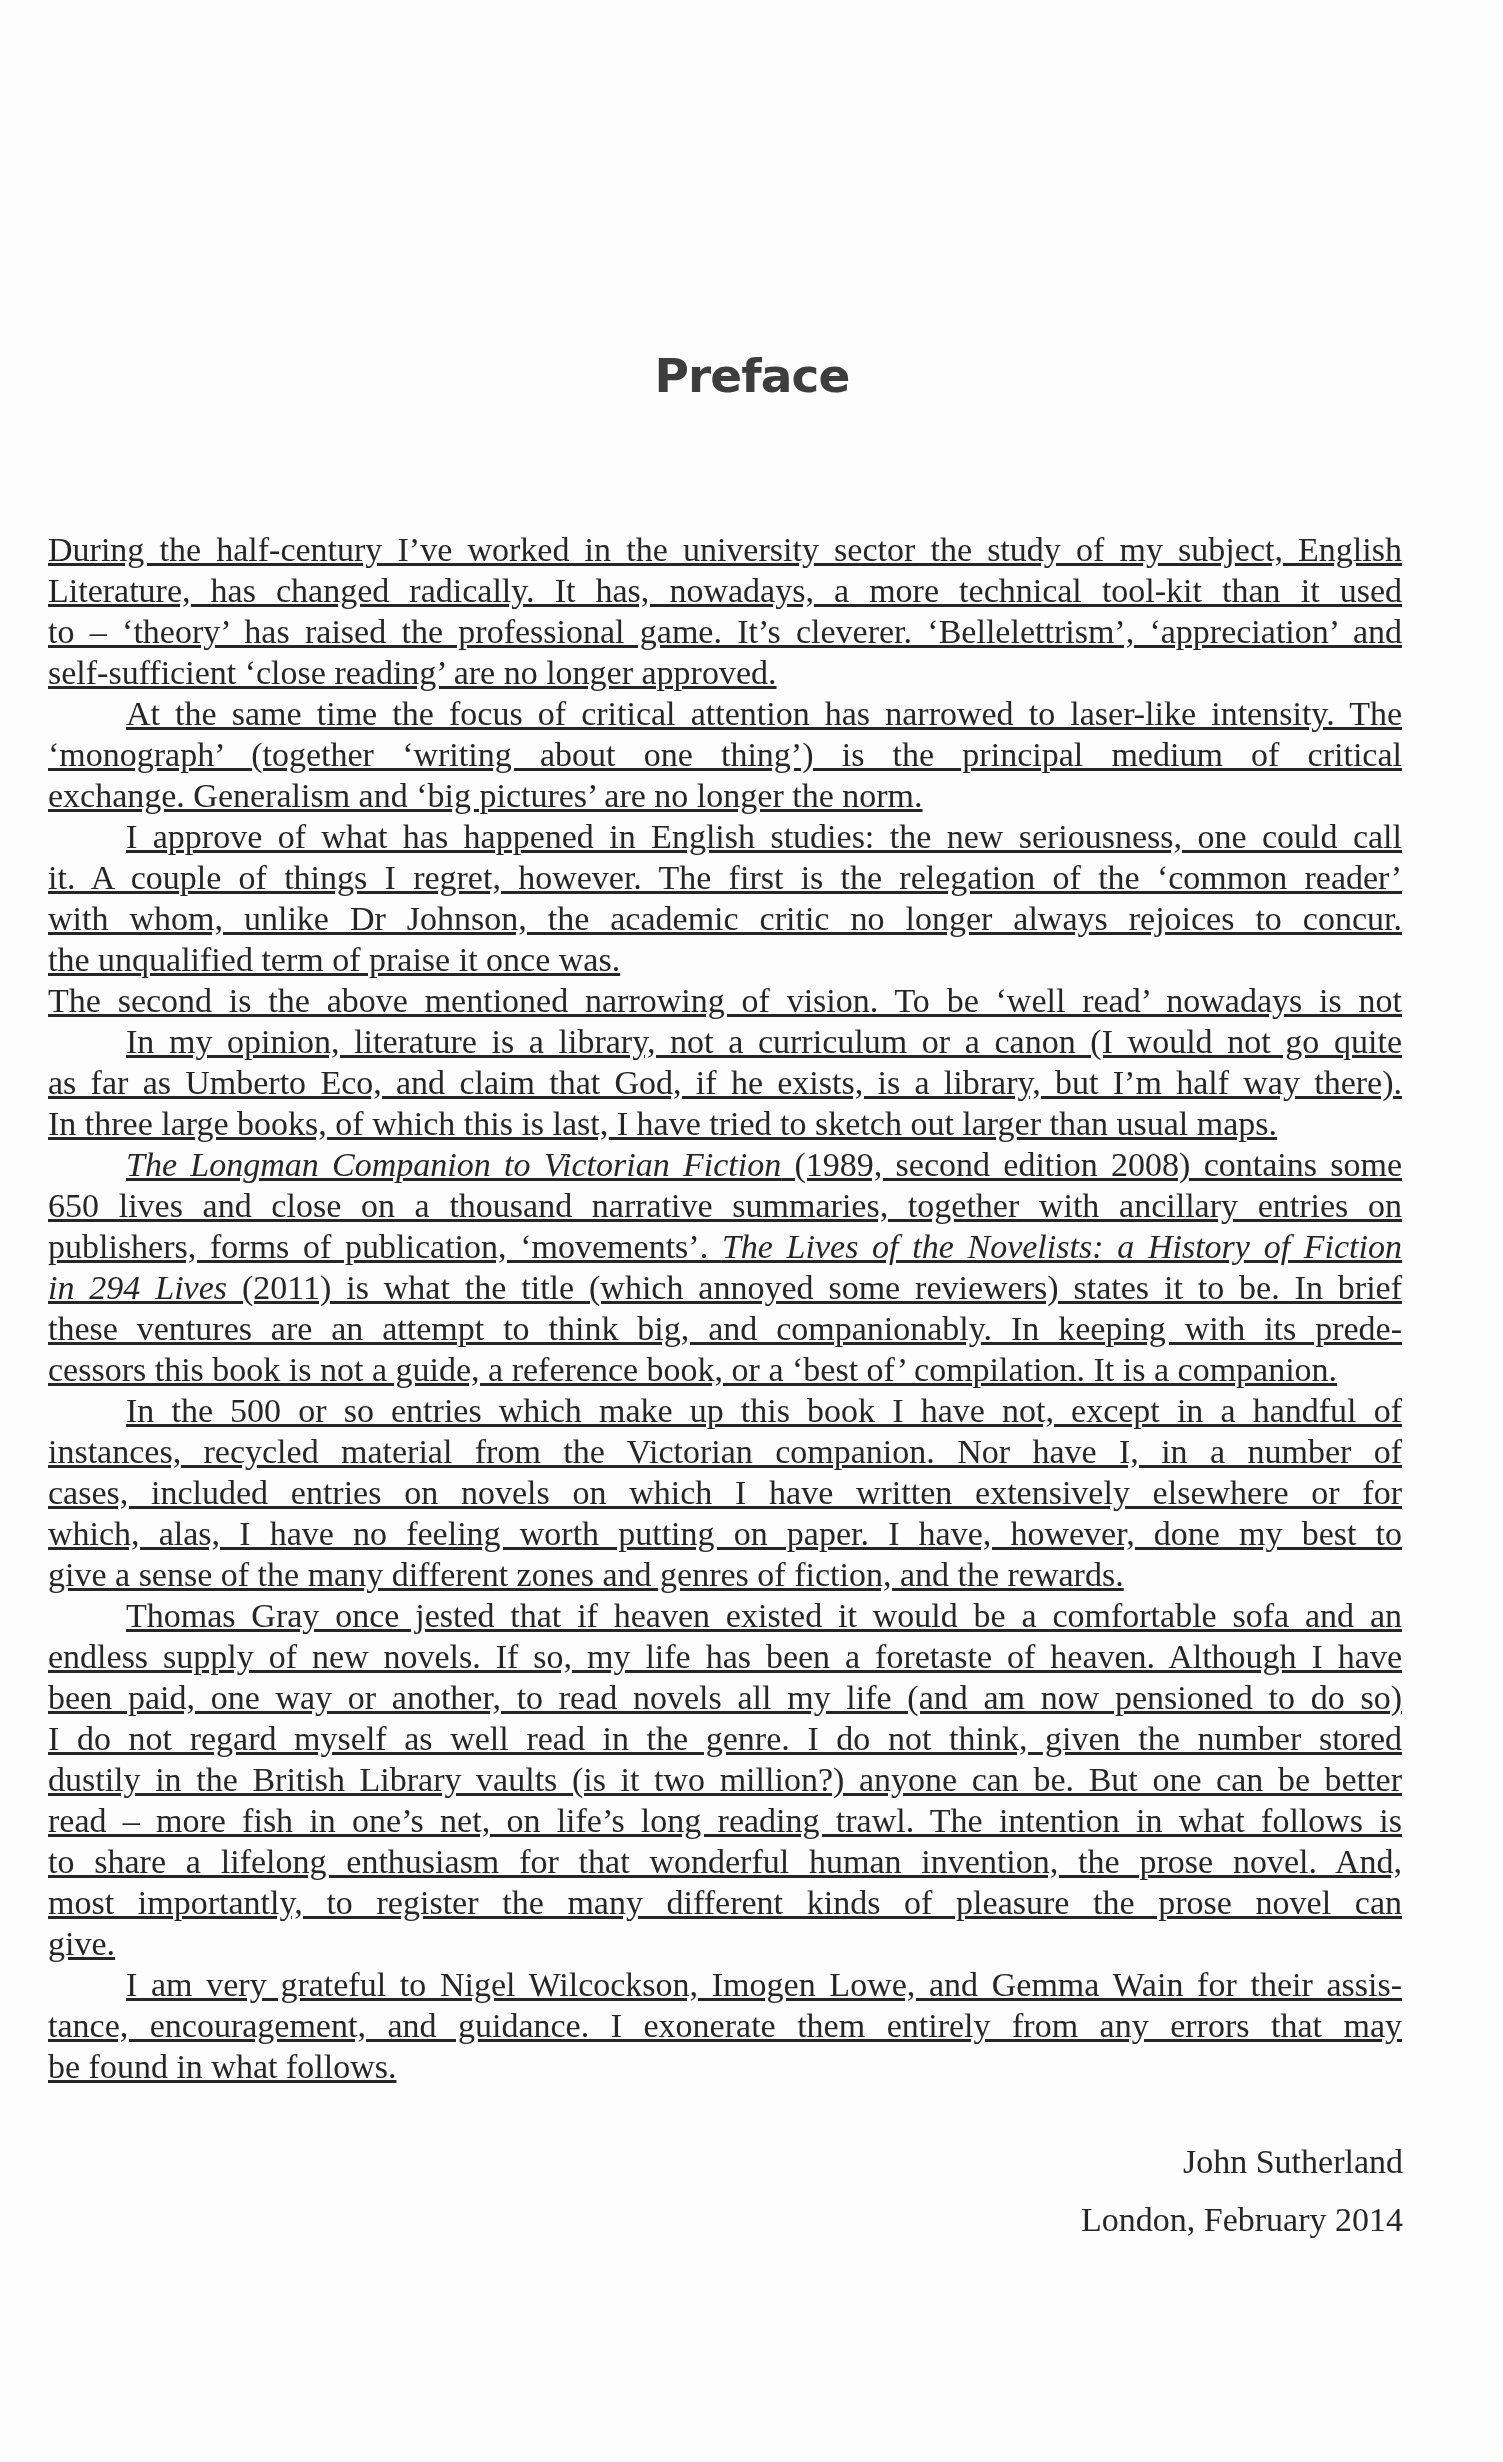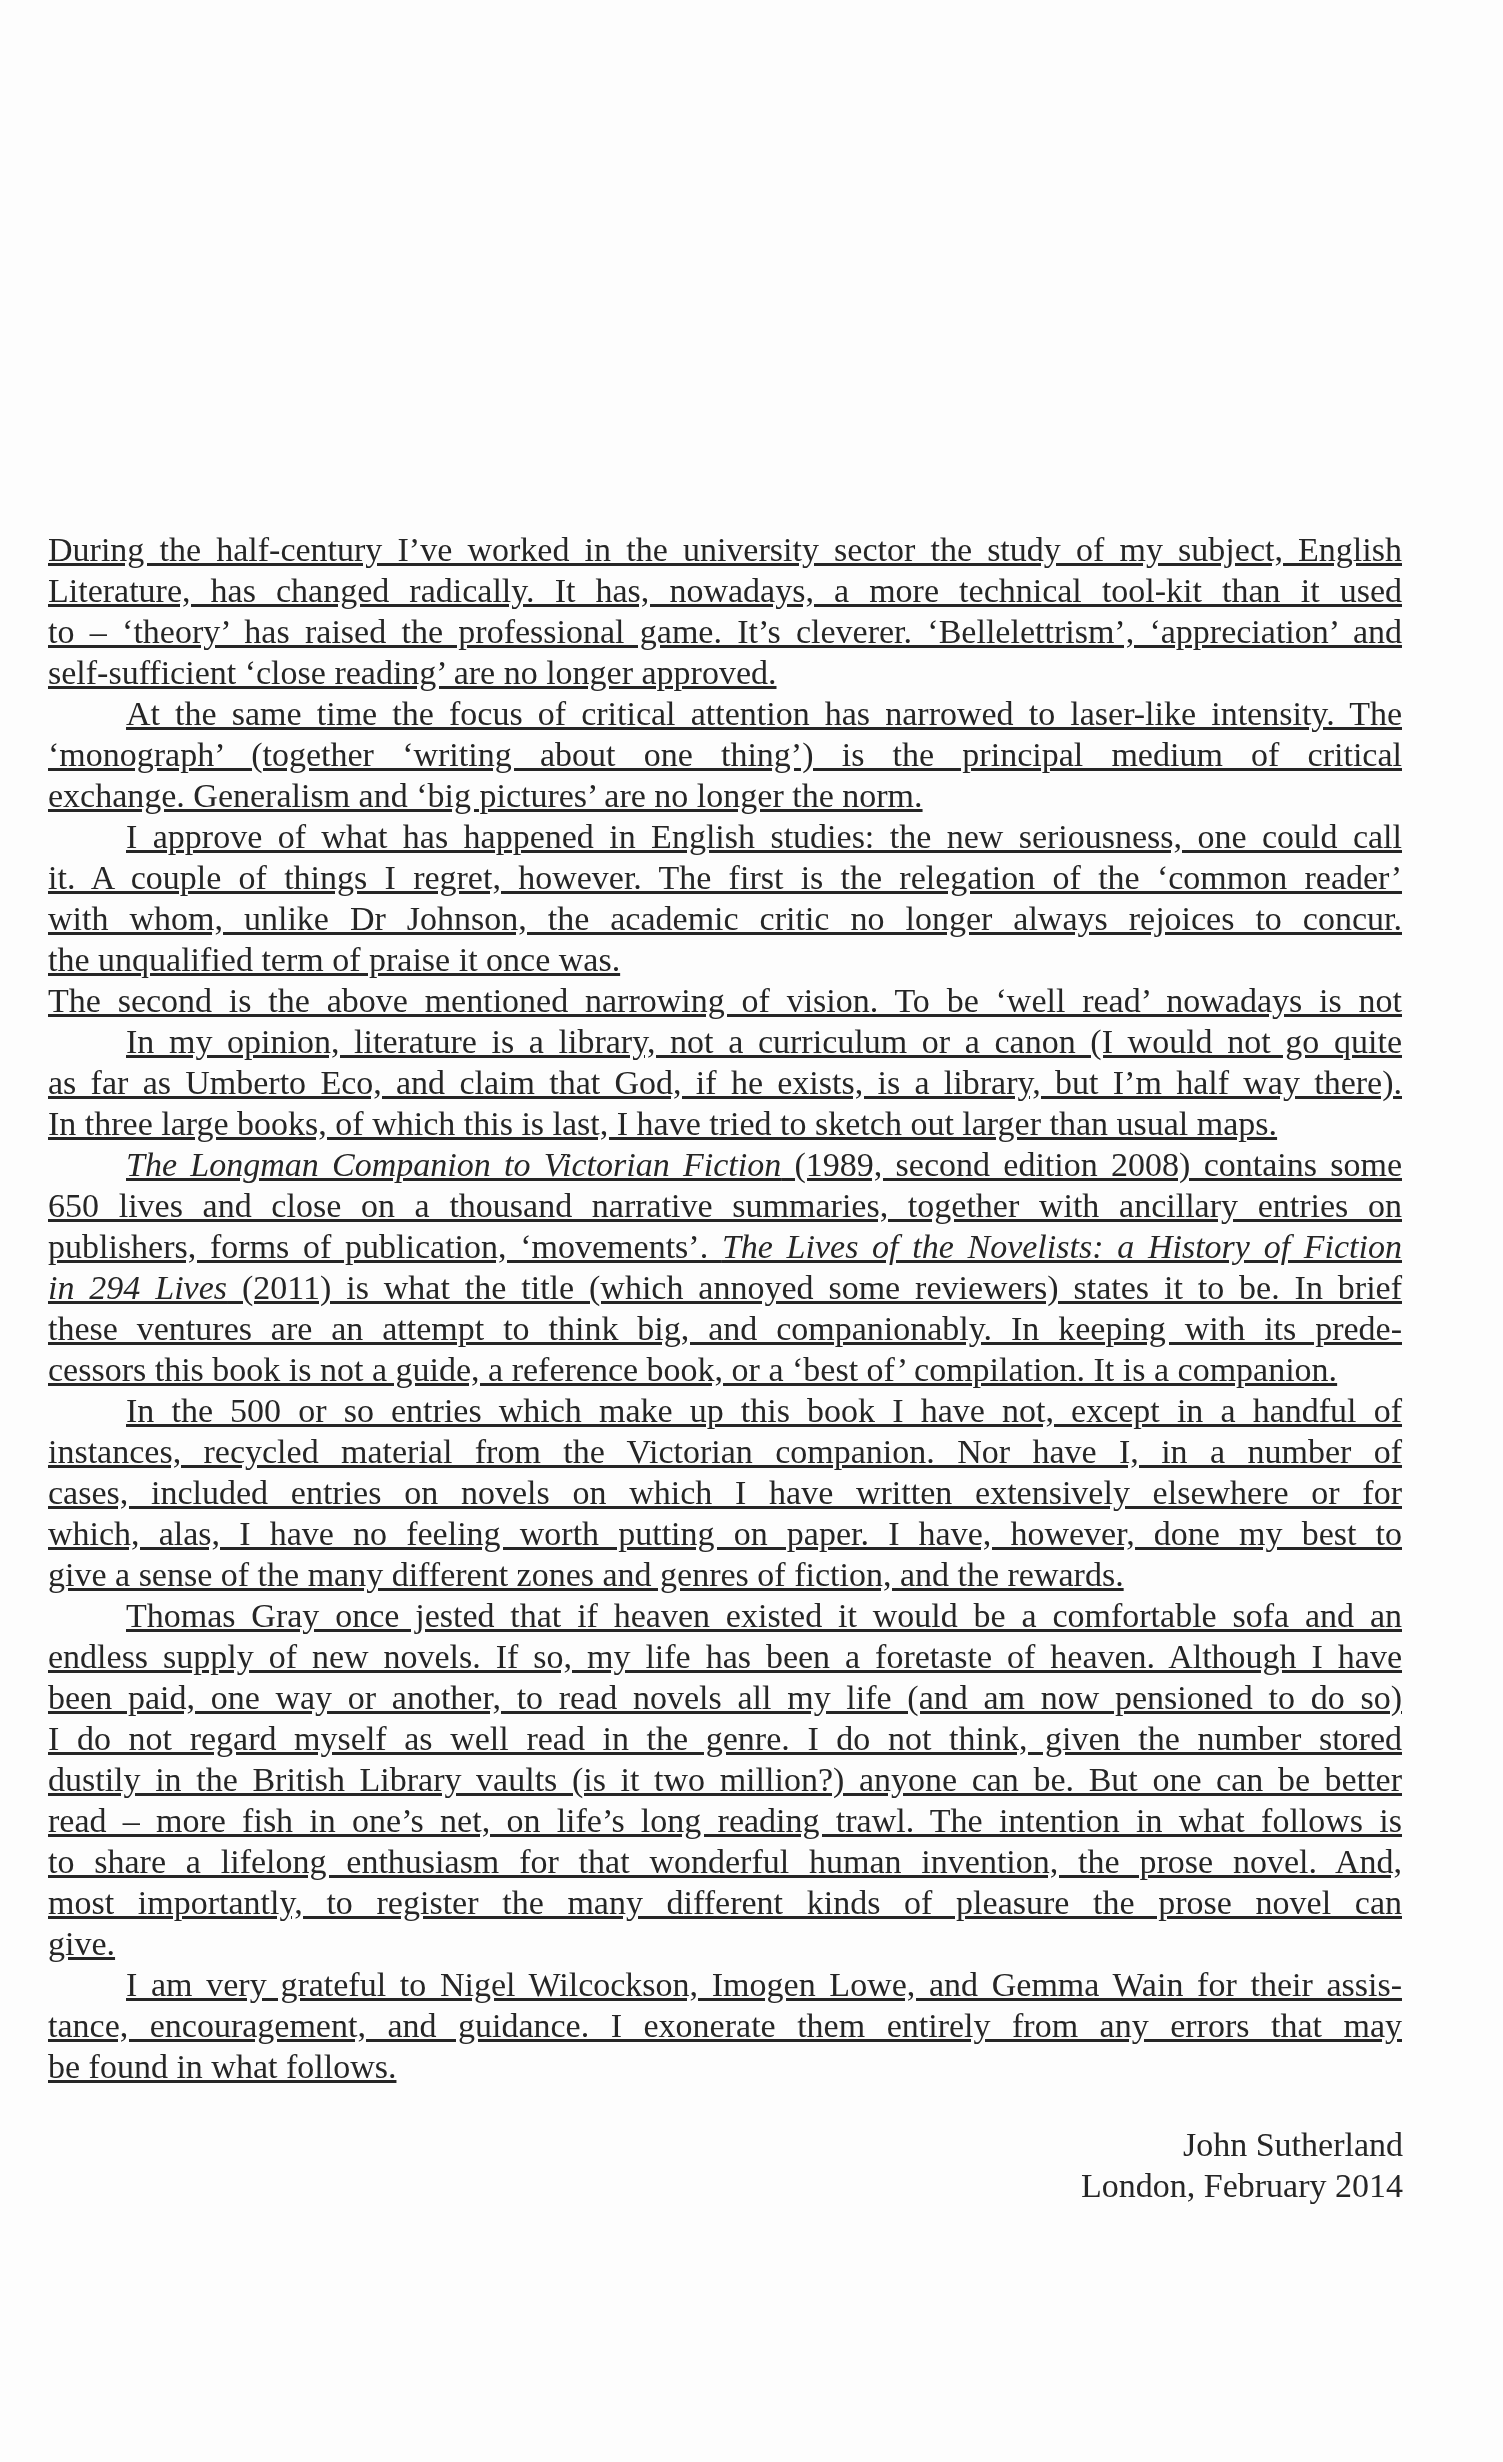--- a/index.html
+++ b/index.html
@@ -63,27 +63,28 @@
     .signature {
       position: absolute;
       right: 101px;
       top: 2124px;
       text-align: right;
       font-family: "Liberation Serif", serif;
       font-size: 34px;
       line-height: 41px;
       color: #262626;
     }
-    .signature div { white-space: nowrap; }
+    .signature div { white-space: nowrap; margin-top: 17px; }
     i { font-style: italic; margin-top: 20px; }
   </style>
 </head>
 <body>
 
 <div class="page">
+  <h1 class="title">Preface</h1>
 
   <div class="body-text" id="body-text">
       <div class="para">
         <span class="line">During the half-century I’ve worked in the university sector the study of my subject, English</span>
         <span class="line">Literature, has changed radically. It has, nowadays, a more technical tool-kit than it used</span>
         <span class="line">to – ‘theory’ has raised the professional game. It’s cleverer. ‘Bellelettrism’, ‘appreciation’ and</span>
         <span class="line last">self-sufficient ‘close reading’ are no longer approved.</span>
       </div>
       <div class="para">
         <span class="line indent">At the same time the focus of critical attention has narrowed to laser-like intensity. The</span>

